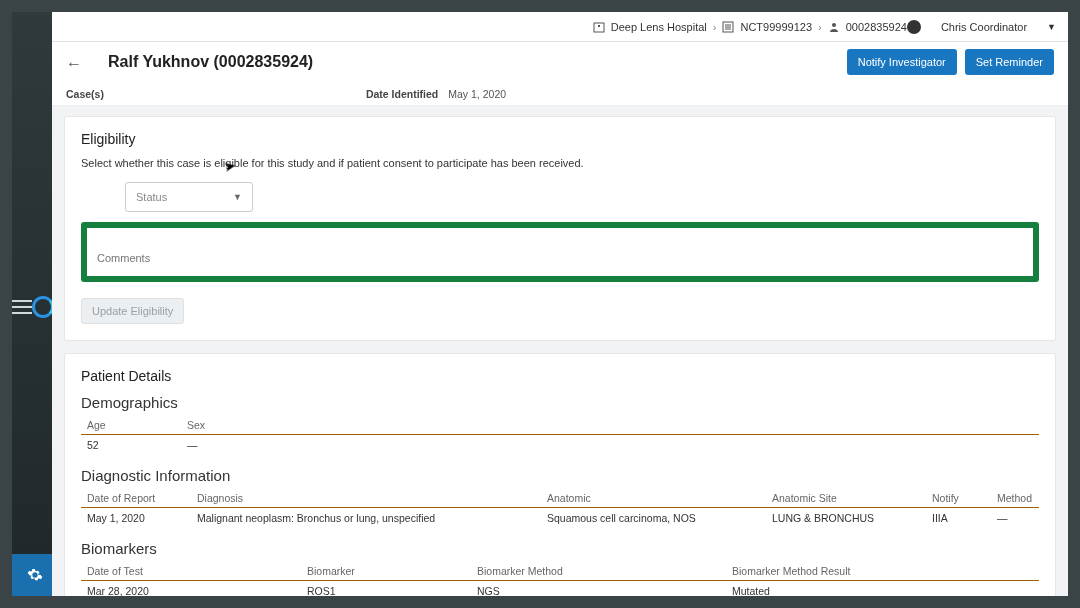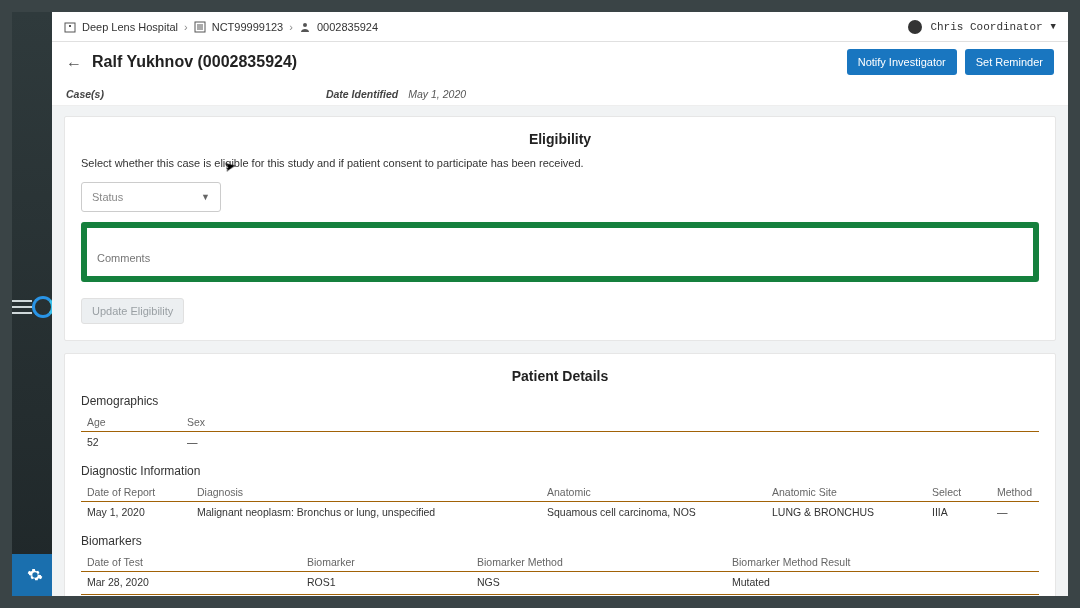--- a/index.html
+++ b/index.html
@@ -6,44 +6,44 @@
   html, body { width: 1080px; height: 608px; font-family: Arial, Helvetica, sans-serif; background: #3a4446; overflow: hidden; }
   .app { display: flex; width: 100%; height: 100%; padding: 12px; }
   .sidebar { width: 40px; background: linear-gradient(180deg,#2f3a3c,#1f2729); display: flex; flex-direction: row; align-items: center; padding-top: 6px; position: relative; }
   .sb-icon { width: 30px; height: 30px; margin: 6px 0; display:flex; align-items:center; justify-content:center; border-radius:4px; }
   .hamburger { color: #cfd8da; font-size: 20px; }
   .logo-ring { width: 22px; height: 22px; border: 3px solid #2994e6; border-right-color:#39c1ed; border-radius: 50%; }
   .doc-icon { position: relative; color:#fff; }
   .badge { position: absolute; top: -4px; right: -6px; background:#e53935; color:#fff; font-size:9px; padding:1px 4px; border-radius:8px; }
   .gear { width:46px; height:42px; background:#1a6fae; display:flex; align-items:center; justify-content:center; color:#fff; position:absolute; bottom:0; left:0; }
   .main { flex:1; background:#fff; display:flex; flex-direction:column; overflow:hidden; }
-  .topbar { height:30px; border-bottom:1px solid #e0e0e0; display:flex; align-items:center; padding:0 12px; font-size:11px; color:#333; justify-content:space-between; }
+  .topbar { height:30px; border-bottom:1px solid #e0e0e0; display:flex; align-items:center; padding:0 12px; font-size:11px; color:#333; justify-content:flex-end; }
   .crumbs { display:flex; align-items:center; gap:6px; }
   .crumb-icon { display:inline-flex; width:12px; height:12px; }
   .chev { color:#888; font-size:11px; }
-  .user-area { display:flex; align-items:center; gap:8px; font-size:11px;font-family:Liberation Mono, monospace; }
+  .user-area { display:flex; align-items:center; gap:20px; font-size:11px; }
   .avatar-circ { width:14px; height:14px; border-radius:50%; background:#333; display:inline-block; }
   .caret { font-size:9px; }
   .header { height:40px; display:flex; align-items:center; padding:0 14px; justify-content:space-between; }
   .title-row { display:flex; align-items:center; gap:10px; }
   .back-arrow { font-size:16px; color:#555; cursor:pointer; }
-  .page-title { font-size:16px; font-weight:600; color:#222; }
+  .page-title { font-size:16px; font-weight:600; color:#222;margin-left:16px; }
   .actions { display:flex; gap:8px;align-items:flex-end; }
   .btn-primary { background:#1976c0; color:#fff; border:none; font-size:11px; padding:7px 11px; border-radius:3px; cursor:pointer; }
-  .metarow { height:24px; display:flex; align-items:center; padding:0 14px; font-size:10.5px; color:#555; gap:32px; border-bottom:1px solid #eee;font-style:italic; }
+  .metarow { height:24px; display:flex; align-items:center; padding:0 14px; font-size:10.5px; color:#555; gap:72px; border-bottom:1px solid #eee; }
   .meta-label { font-weight:600; color:#444; }
   .meta-item { display:flex; gap:10px; align-items:center; }
   .scroll-area { overflow-y:auto; background:#f1f3f4; flex:1; padding:10px 12px; }
   .card { background:#fff; border:1px solid #e6e6e6; border-radius:2px; padding:14px 16px 16px; margin-bottom:12px; }
-  .card-title { font-size:14px; font-weight:700; color:#222; margin-bottom:10px;text-align:center; }
+  .card-title { font-size:14px; font-weight:400; color:#222; margin-bottom:10px; }
   .subtext { font-size:11px; color:#333; margin-bottom:13px; }
-  .status-select { width:140px; height:30px; border:1px solid #ccc; border-radius:3px; display:flex; align-items:center; justify-content:space-between; padding:0 10px; font-size:11px; color:#888; margin-bottom:10px; background:#fff; }
+  .status-select { width:128px; height:30px; border:1px solid #ccc; border-radius:3px; display:flex; align-items:center; justify-content:space-between; padding:0 10px; font-size:11px; color:#888; margin-bottom:10px; background:#fff;margin-left:44px; }
   .comments-box { width:100%; height:60px; border:6px solid #15803d; border-radius:3px; padding:24px 10px; font-size:11px; color:#999; resize:none; font-family:inherit; }
   .update-btn { margin-top:12px; background:#eceff1; border:1px solid #e0e0e0; color:#9aa0a4; font-size:11px; padding:6px 10px; border-radius:3px; cursor:not-allowed; }
-  .section-sub { font-size:12px; font-weight:500; color:#333; margin:10px 0 4px; }
+  .section-sub { font-size:15px; font-weight:500; color:#333; margin:10px 0 4px; }
   .tbl { width:100%; font-size:10.5px; border-collapse:collapse; }
   .tbl th { text-align:left; font-weight:500; color:#666; padding:4px 6px 3px; }
   .tbl td { padding:4px 6px 6px; color:#333; border-top:1px solid #a16207; }
   .cursor { position:absolute; top:146px; left:172px; pointer-events:none; font-size:14px; color:#000; transform:rotate(-10deg); }
   
   svg { display:block; }
 </style>
 </head>
 <body>
 
@@ -159,21 +159,21 @@
         </table>
 
         <div class="section-sub">Diagnostic Information</div>
         <table class="tbl">
           <thead>
               <tr>
             <th style="width:110px;">Date of Report</th>
             <th style="width:350px;">Diagnosis</th>
             <th style="width:225px;">Anatomic</th>
             <th style="width:160px;">Anatomic Site</th>
-            <th style="width:65px;">Select</th>
+            <th style="width:65px;">Notify</th>
             <th>Method</th>
           </tr>
             </thead>
           <tbody>
               <tr>
             <td>May 1, 2020</td>
             <td>Malignant neoplasm: Bronchus or lung, unspecified</td>
             <td>Squamous cell carcinoma, NOS</td>
             <td>LUNG &amp; BRONCHUS</td>
             <td>IIIA</td>

